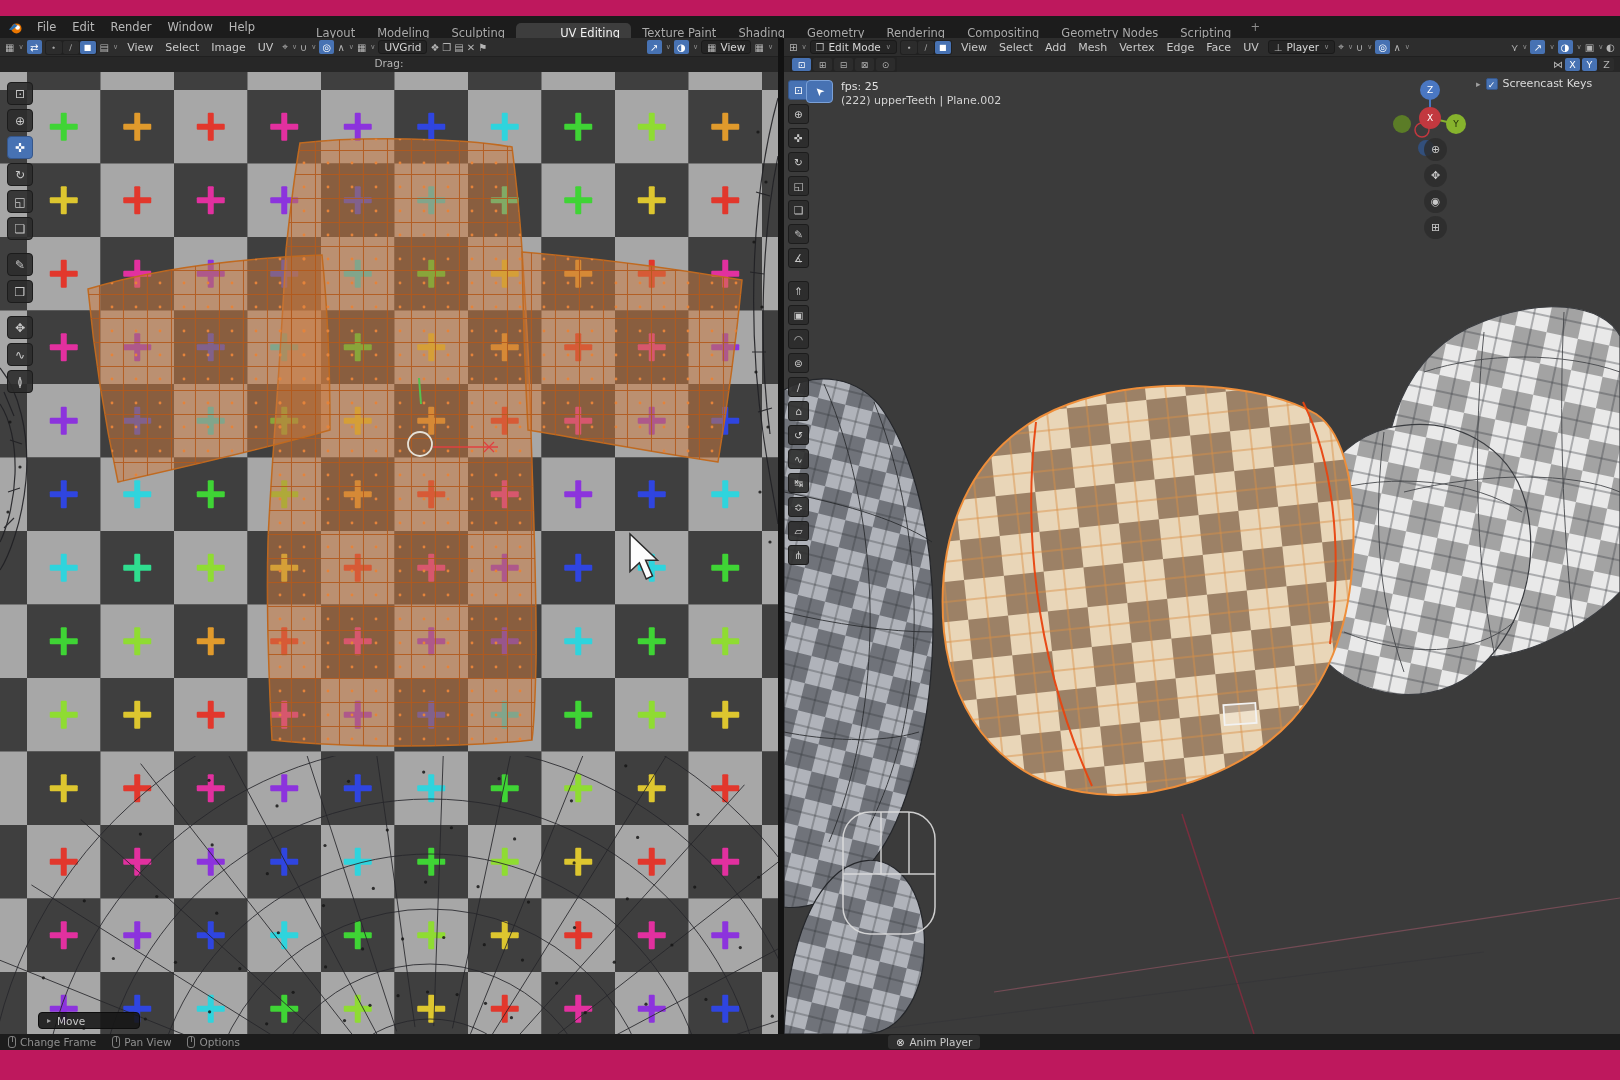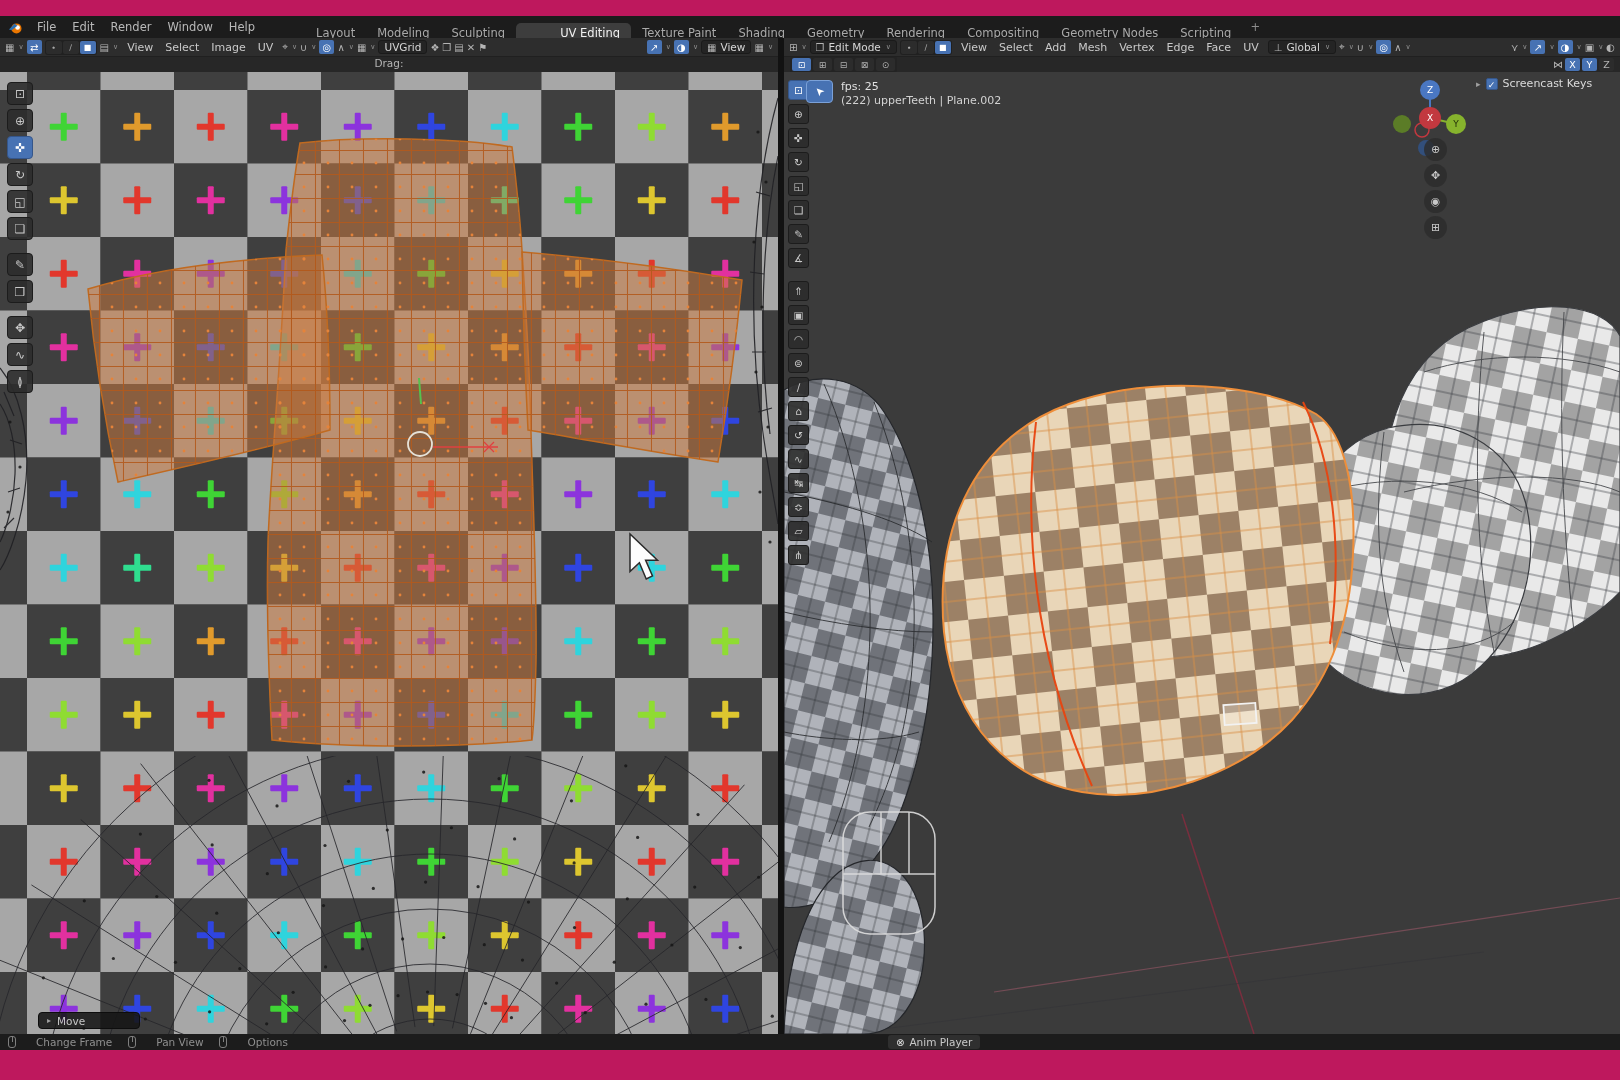--- a/index.html
+++ b/index.html
@@ -65,21 +65,21 @@
 
   .sckeys{position:absolute;left:692px;top:5px;display:flex;align-items:center;gap:5px;z-index:40;font-size:11px;color:#dadada;}
   .chev{font-size:9px;color:#9f9f9f;}
   .cbx{width:12px;height:12px;background:#4772b3;border-radius:2px;color:#fff;font-size:9px;line-height:12px;text-align:center;border:1px solid #35568a;}
 
   .navcol{position:absolute;left:640px;top:66px;display:flex;flex-direction:column;gap:3px;z-index:40;}
   .navbtn{width:23px;height:23px;border-radius:50%;background:rgba(44,44,44,.82);color:#c9c9c9;display:flex;align-items:center;justify-content:center;font-size:11px;}
 
   
   .statusbar{position:absolute;left:0;top:1018px;width:1620px;height:16px;background:#1c1c1c;display:flex;align-items:center;font-size:10.5px;color:#8f8f8f;padding:0 8px;gap:16px;}
-  .sitem{display:flex;align-items:flex-start;gap:20px;}
+  .sitem{display:flex;align-items:flex-start;gap:4px;}
   .mouseico{width:8px;height:12px;border:1px solid #7f7f7f;border-radius:3px;display:inline-block;position:relative;}
   .mouseico::after{content:"";position:absolute;left:3px;top:0;width:1px;height:5px;background:#7f7f7f;}
   .playerchip{position:absolute;left:888px;top:1px;height:14px;display:flex;align-items:center;gap:5px;background:#2f2f2f;border-radius:3px;padding:0 8px;color:#c9c9c9;font-size:10.5px;}
   .playerchip .x{font-size:10px;color:#e0e0e0;}
 
   .oppanel{position:absolute;left:38px;top:996px;width:102px;height:17px;background:rgba(22,22,22,.88);border:1px solid #0d0d0d;border-radius:4px;display:flex;align-items:center;gap:6px;padding:0 8px;color:#c6c6c6;font-size:10.5px;z-index:50;}
   .oppanel .chev{font-size:8px;}
 </style>
 </head>
 <body>
@@ -640,21 +640,21 @@
             <span class="hmenu">Select</span>
             <span class="hmenu">Add</span>
             <span class="hmenu">Mesh</span>
             <span class="hmenu">Vertex</span>
             <span class="hmenu">Edge</span>
             <span class="hmenu">Face</span>
             <span class="hmenu">UV</span>
           </div>
       <span class="wbox">
             <span class="icon">⊥</span>
-            <span>Global</span>
+            <span>Player</span>
             <span class="caret">∨</span>
           </span>
       <span class="icon">⌖</span>
           <span class="caret">∨</span>
       <span class="icon">∪</span>
           <span class="caret">∨</span>
       <span class="tgl on">◎</span>
       <span class="icon">∧</span>
           <span class="caret">∨</span>
       <span class="spacer"></span>

